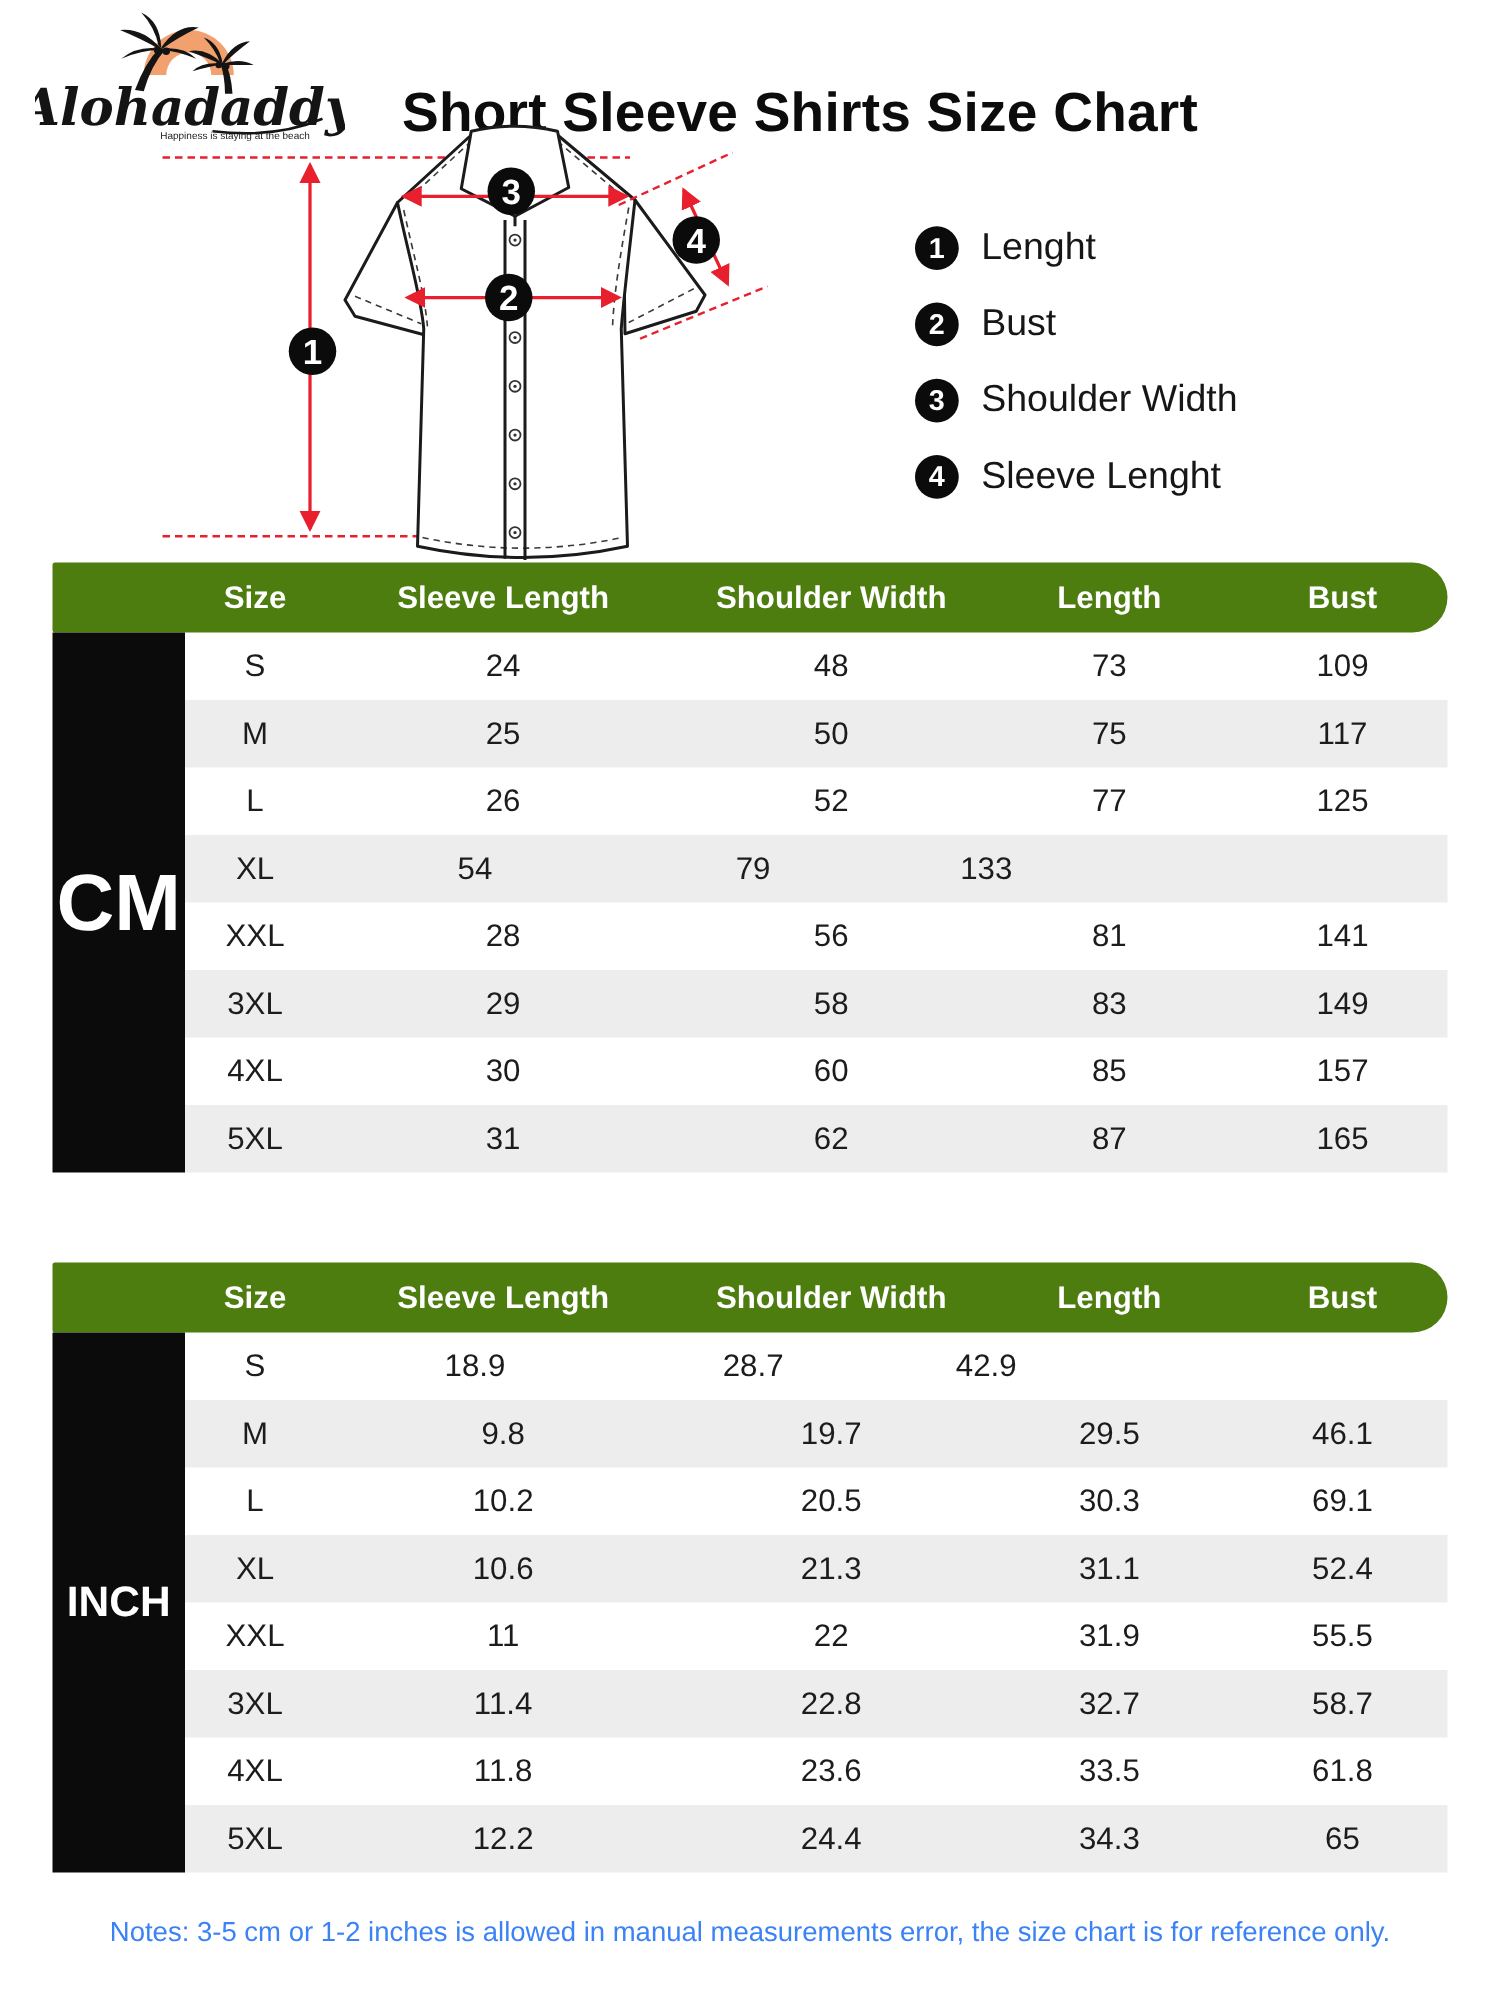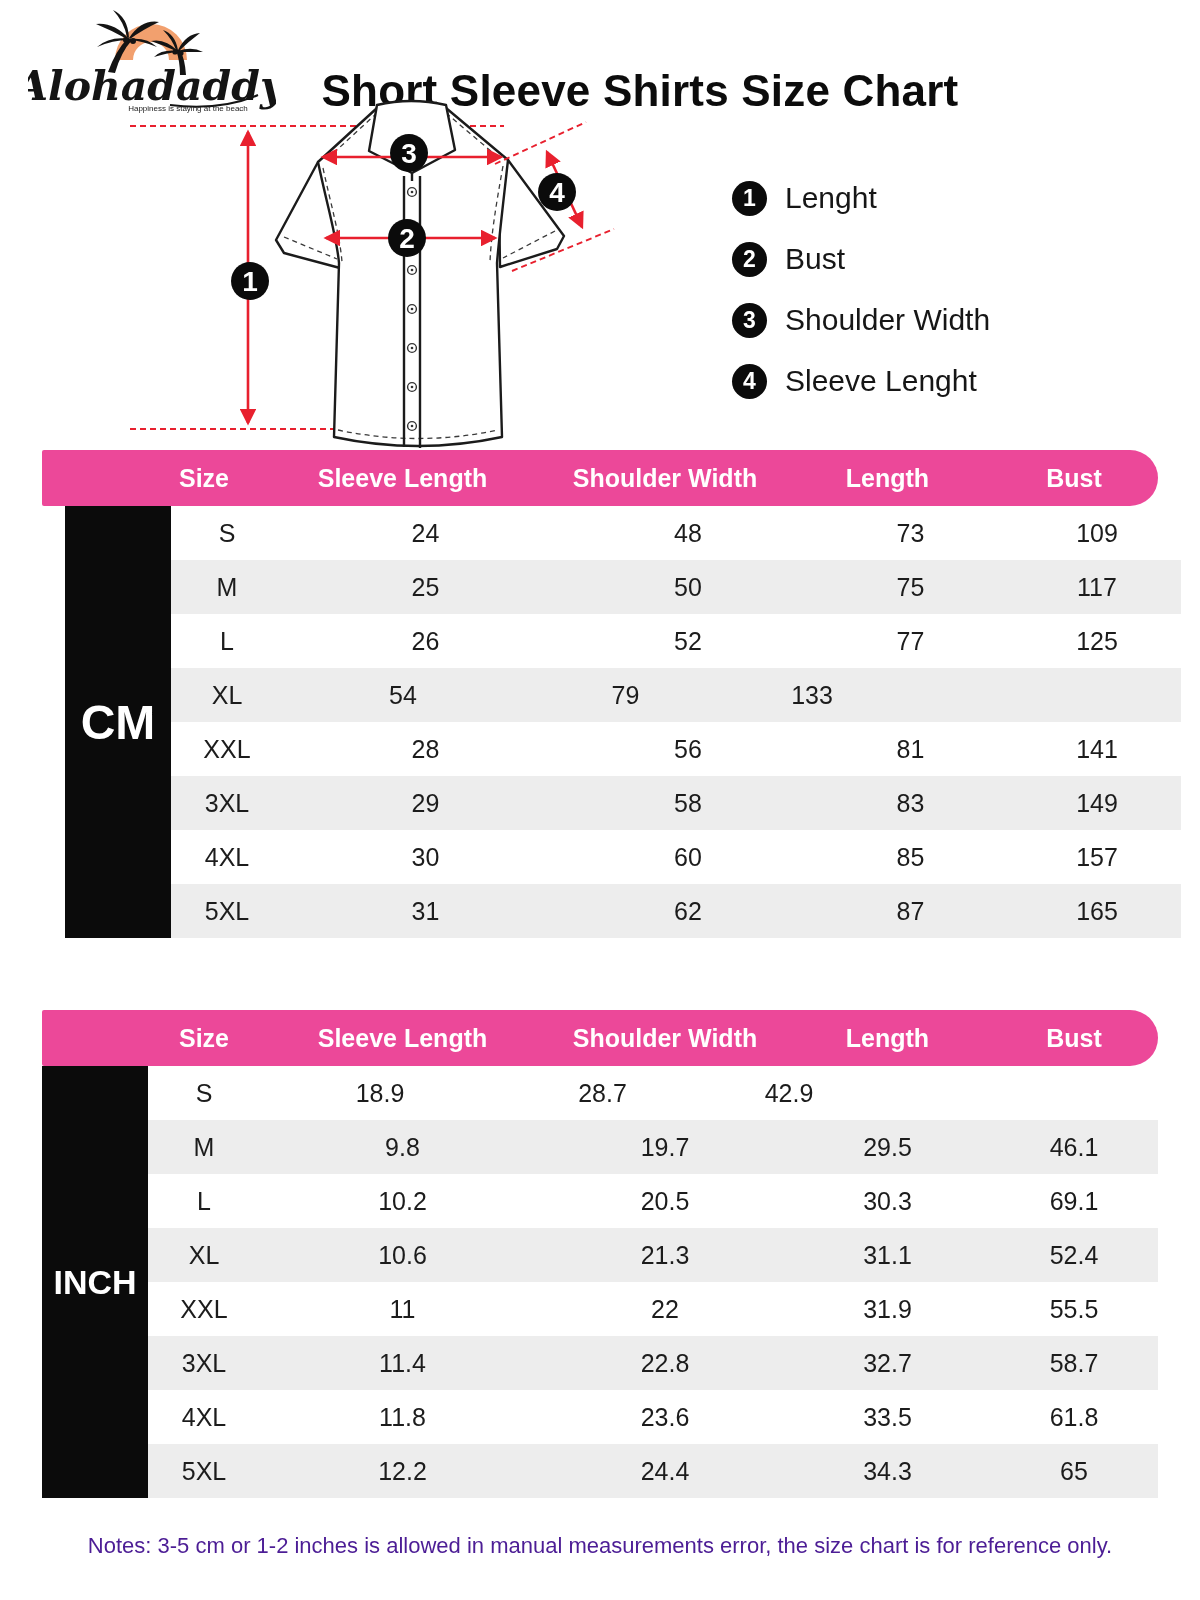--- a/index.html
+++ b/index.html
@@ -28,41 +28,41 @@
     flex:0 0 35px;
   }
   .legend-label { font-size:30px; color:#161616; }
 
   
   .size-table { position:absolute; left:42px; width:1116px; }
   .size-table.cm   { top:450px; }
   .size-table.inch { top:1010px; }
 
   .thead {
-    display:flex; align-items:center; height:56px; background:#ec4899;
+    display:flex; align-items:center; height:56px; background:#4d7c0f;
     border-radius:2px 28px 28px 2px; color:#ffffff; font-weight:bold; font-size:25px;
   }
   .thead .spacer { width:106px; flex:0 0 106px; }
   .tbody { display:flex; }
   .unit-cell {
     width:106px; flex:0 0 106px; background:#0b0b0b; color:#ffffff;
     display:flex; align-items:center; justify-content:center; font-weight:bold;
   }
-  .size-table.cm  .unit-cell { font-size:48px;margin-left:23px; }
+  .size-table.cm  .unit-cell { font-size:64px; }
   .size-table.inch .unit-cell { font-size:34px; }
   .rows { width:1010px; }
   .trow { display:flex; height:54px; align-items:center; font-size:25px; color:#1c1c1c; }
   .trow:nth-child(even) { background:#ededed; }
   .hcell, .cell { text-align:center; }
   .c0 { width:112px; } .c1 { width:285px; } .c2 { width:240px; } .c3 { width:205px; } .c4 { width:168px; }
 
   
   .notes {
     position:absolute; top:1533px; left:0; width:1200px; text-align:center;
-    font-size:22px; color:#4c1d95;
+    font-size:22px; color:#3b82f6;
   }
 
   
   .ink   { stroke:#1b1b1b; fill:none; stroke-width:2.4; stroke-linejoin:round; }
   .ink-f { stroke:#1b1b1b; fill:#ffffff; stroke-width:2.4; stroke-linejoin:round; }
   .stitch{ stroke:#3a3a3a; fill:none; stroke-width:1.3; stroke-dasharray:5 4; }
   .red-line { stroke:#e8202e; stroke-width:2.6; fill:none; }
   .red-dash { stroke:#e8202e; stroke-width:1.9; fill:none; stroke-dasharray:6 4; }
   .num-circle { fill:#0b0b0b; }
   .num-text { fill:#ffffff; font-family:"Liberation Sans", sans-serif; font-weight:bold; font-size:28px; text-anchor:middle; }

